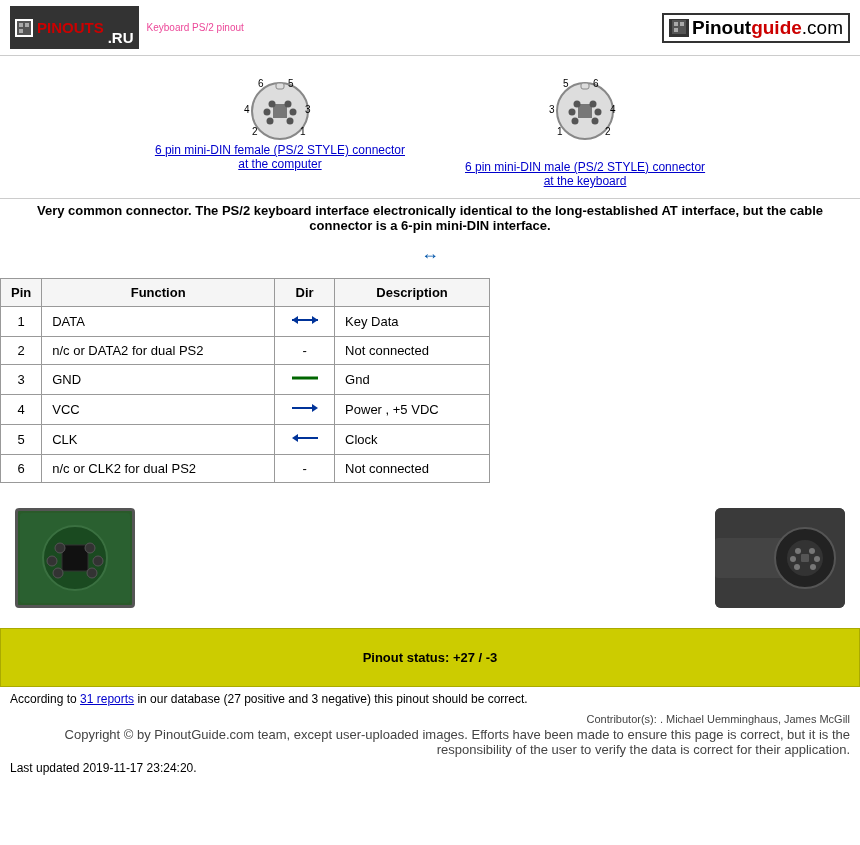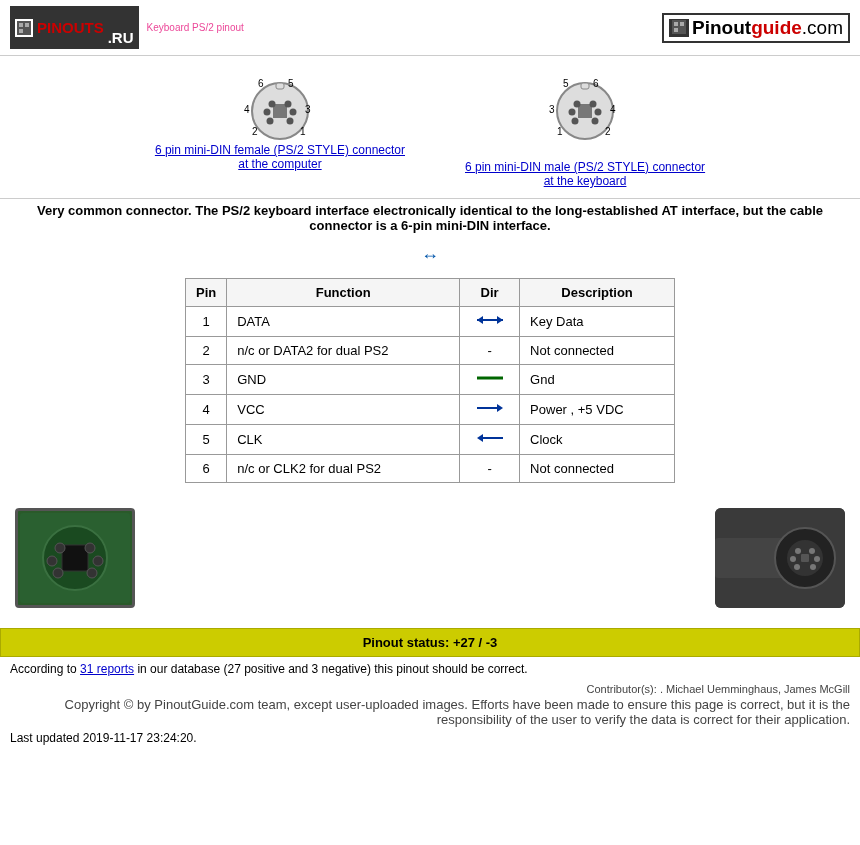--- a/index.html
+++ b/index.html
@@ -87,23 +87,23 @@
     }
     .arrow-icon {
       color: #0055aa;
       font-size: 18px;
       margin-top: 4px;
       display: inline-block;
     }
 
     
     .table-section {
-      padding: 10px 16px;
-      display: flex;
-      justify-content: center;
+      padding: 10px 0;
+      display: flex;
+      justify-content: flex-start;
     }
     .pinout-table {
       border-collapse: collapse;
       width: 490px;
     }
     .pinout-table th {
       border: 1px solid #999;
       padding: 6px 10px;
       background: #f5f5f5;
       font-weight: bold;
@@ -354,21 +354,21 @@
       <circle cx="102" cy="51" r="3" fill="#777"></circle>
       <circle cx="82" cy="59" r="3" fill="#777"></circle>
       <circle cx="98" cy="59" r="3" fill="#777"></circle>
 
       <rect x="86" y="46" width="8" height="8" rx="1" fill="#555"></rect>
     </svg>
   </div>
 </div>
 
 <div style="margin: 5px 0;">
-  <div style="background:#cccc00;border:1px solid #aaaa00;text-align:center;padding:6px;font-weight:bold;font-size:13px;">
+  <div style="background:#cccc00;border:1px solid #aaaa00;text-align:center;padding:21px;font-weight:bold;font-size:13px;">
     <span>Pinout status: +27 / -3</span>
   </div>
   <div class="status-text-section">
     <span>According to </span><a href="#">31 reports</a><span> in our database (27 positive and 3 negative) this pinout should be correct.</span>
   </div>
   <div class="contributor-line">
     <span>Contributor(s): . Michael Uemminghaus, James McGill</span>
   </div>
   <div class="copyright-line">
     <span>Copyright © by PinoutGuide.com team, except user-uploaded images. Efforts have been made to ensure this page is correct, but it is the responsibility of the user to verify the data is correct for their application.</span>

